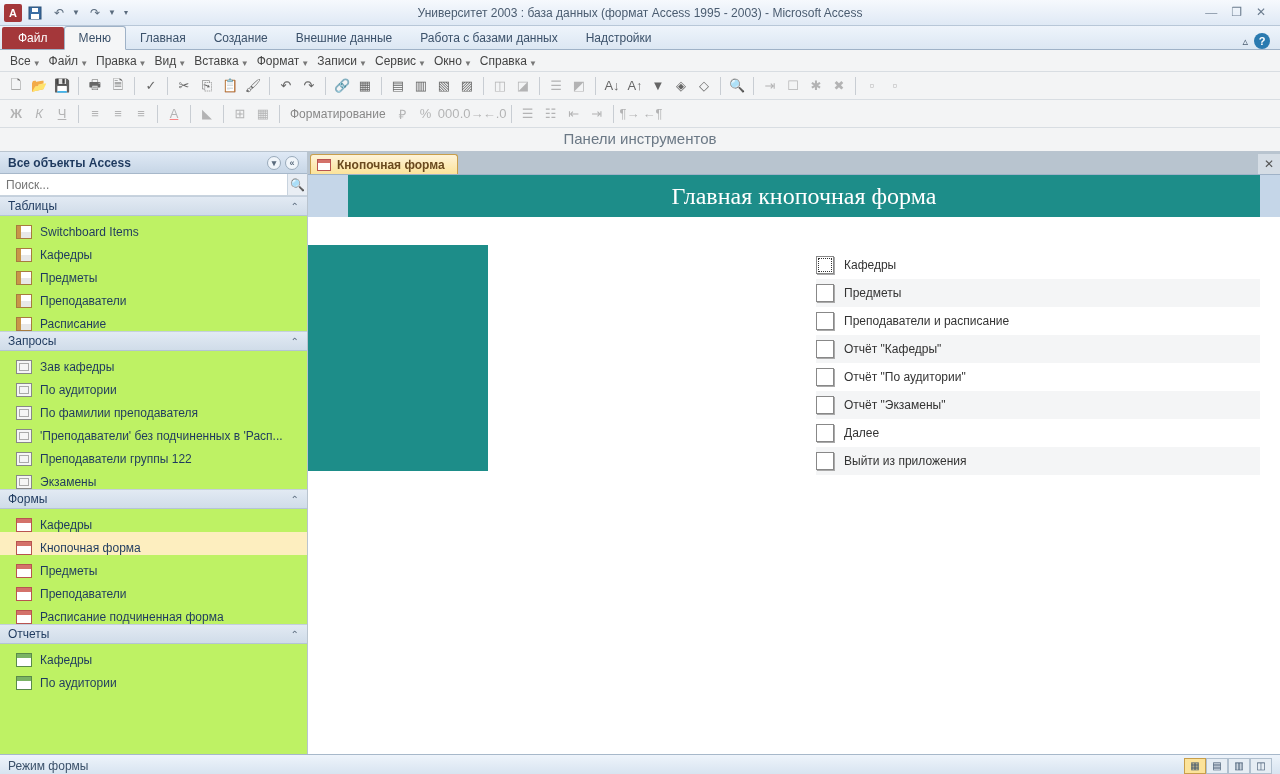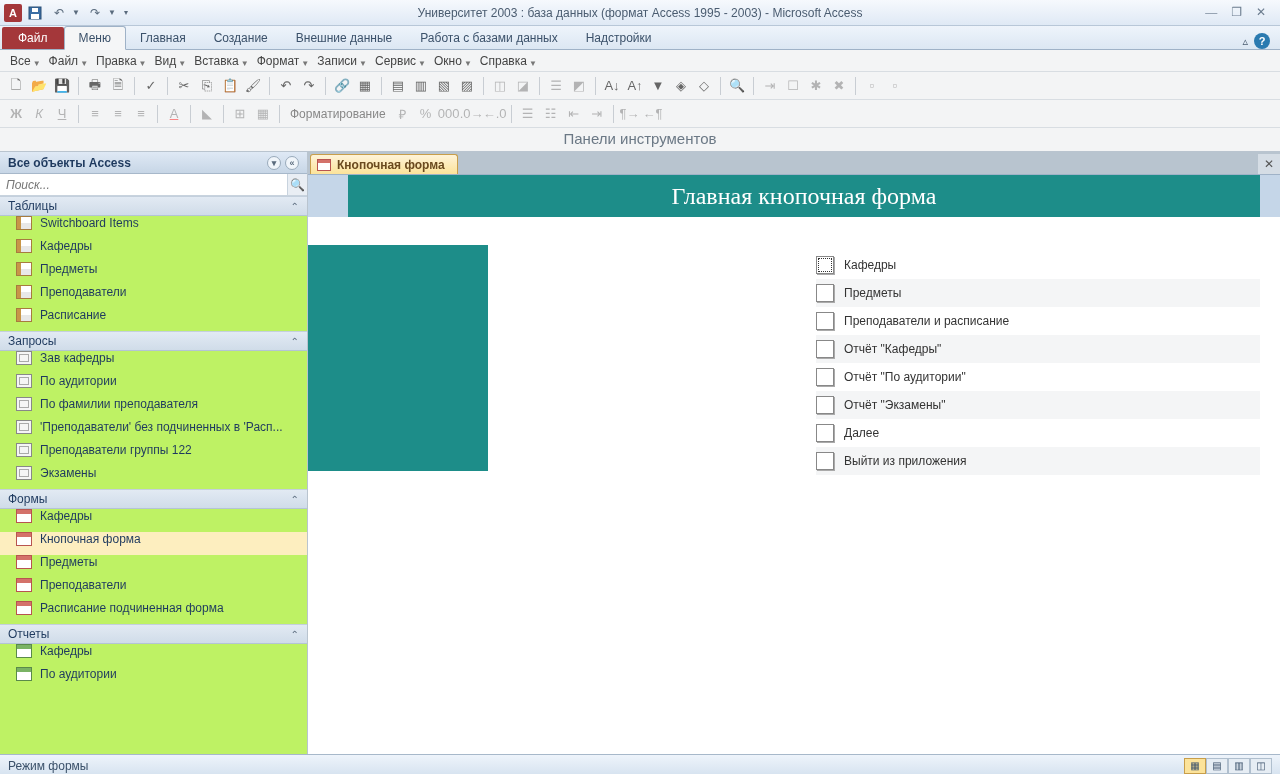--- a/index.html
+++ b/index.html
@@ -27,30 +27,30 @@
 .tool-row .sep{width:1px;height:18px;background:#c8cdd3;margin:0 3px}
 .tool-row .tb.dis{opacity:.45}
 .tool-row .txt{color:#888;padding:0 4px}
 .ribbon-label{text-align:center;color:#6b7885;font-size:15px;padding:2px 0 4px}
 .workspace{display:flex;height:602px}
 .nav-pane{width:308px;background:#bef264;border-right:1px solid #b9c4cf;display:flex;flex-direction:column;position:relative}
 .nav-header{height:22px;background:linear-gradient(#dfe9f5,#c7d6e6);border-bottom:1px solid #a7b8ca;display:flex;align-items:center;padding:0 8px;color:#1f3a5f;font-weight:bold}
 .nav-header .coll{margin-left:auto;display:flex;gap:4px;color:#5a6b7d}
 .nav-header .coll span{width:14px;height:14px;border:1px solid #9ab;border-radius:50%;display:flex;align-items:center;justify-content:center;font-size:9px;background:#f0f5fa}
 .nav-search{height:22px;display:flex;border-bottom:1px solid #c8d3de;background:#fff;margin:0 0 0 0}
-.nav-search input{flex:1;border:none;padding:8px 6px;font-size:12px;font-style:italic;color:#888;outline:none;background:#fff}
+.nav-search input{flex:1;border:none;padding:8px 6px;font-size:12px;color:#888;outline:none;background:#fff}
 .nav-search .srch{width:20px;display:flex;align-items:center;justify-content:center;color:#6b7c8e;background:#e9eef4;border-left:1px solid #c8d3de}
 .nav-body{flex:1;overflow:hidden;position:relative}
 .nav-scroll{position:absolute;inset:0;overflow-y:auto}
 .nav-scroll::-webkit-scrollbar{width:17px}
 .nav-scroll::-webkit-scrollbar-track{background:#e8ecf0}
 .nav-scroll::-webkit-scrollbar-thumb{background:#c3cfdb;border:1px solid #a7b8ca}
 .nav-group-hdr{height:20px;background:linear-gradient(#e2eaf3,#d0dce9);border-top:1px solid #c4d0dd;border-bottom:1px solid #b4c4d5;display:flex;align-items:center;padding:0 8px;color:#1f3a5f;font-weight:normal}
 .nav-group-hdr .chev{margin-left:auto;font-size:10px;color:#5a6b7d}
-.nav-item{height:23px;display:flex;align-items:flex-start;gap:8px;padding:0 8px 0 16px;color:#1f3a5f}
+.nav-item{height:23px;display:flex;align-items:flex-end;gap:8px;padding:0 8px 0 16px;color:#1f3a5f}
 .nav-item.sel{background:#fdeebf}
 .nav-item .obj-ic{width:16px;height:14px;flex-shrink:0;display:flex;align-items:center;justify-content:center}
 .ic-table{background:linear-gradient(#fff 50%,#e8e8e8 50%);border:1px solid #a77b3f;position:relative}
 .ic-table::before{content:"";position:absolute;left:0;top:0;bottom:0;width:4px;background:#c89648}
 .ic-query{border:1px solid #888;background:#f5f5f5;position:relative}
 .ic-query::before{content:"";position:absolute;inset:2px;border:1px solid #aaa}
 .ic-form{border:1px solid #b85450;background:#fff;position:relative}
 .ic-form::before{content:"";position:absolute;top:0;left:0;right:0;height:4px;background:#d4726a}
 .ic-report{border:1px solid #5a8a4a;background:#fff;position:relative}
 .ic-report::before{content:"";position:absolute;top:0;left:0;right:0;height:4px;background:#7ab364}

